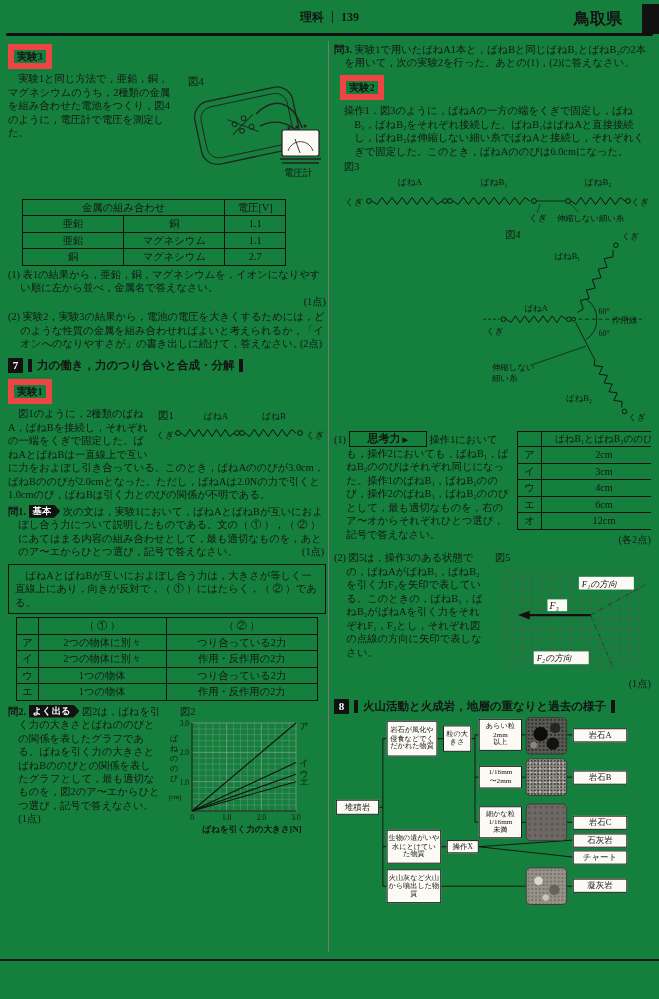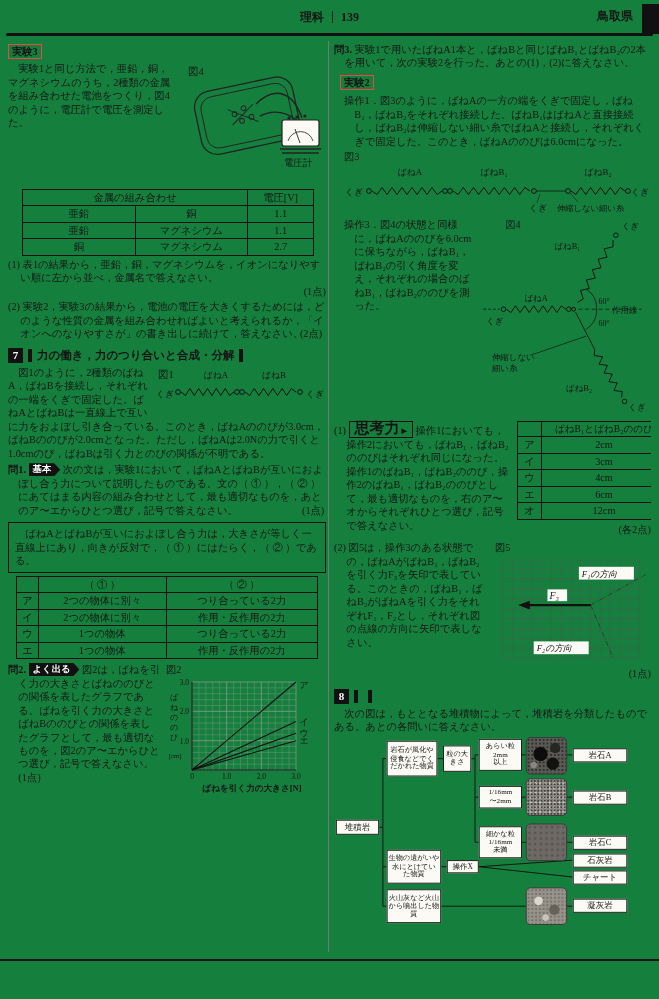--- a/index.html
+++ b/index.html
@@ -2,50 +2,50 @@
 <html><head>
 <meta charset="utf-8">
 <style>
   *{box-sizing:border-box;margin:0;padding:0}
   html,body{background:#e8e6e0}
   .page{position:relative;width:659px;height:999px;background:#15803d;font-family:Liberation Serif, serif;
         font-size:10.3px;line-height:1.31;color:#141414;overflow:hidden}
   
   .hdr-center{position:absolute;top:10px;left:0;width:100%;text-align:center;font-weight:bold;font-size:12px}
   .hdr-bar{display:inline-block;width:1px;height:12px;background:#222;margin:0 8px;vertical-align:-2px}
-  .hdr-pref{position:absolute;top:9px;right:26px;font-weight:bold;font-size:12px}
+  .hdr-pref{position:absolute;top:9px;right:37px;font-weight:bold;font-size:16px}
   .hdr-tab{position:absolute;top:4px;right:0;width:17px;height:30px;background:#111}
   .hdr-rule{position:absolute;top:33px;left:6px;right:6px;height:3px;background:#111;border-radius:3px}
   
   .col{position:absolute;top:41px;height:913px;overflow:hidden}
   .col-l{left:8px;width:318px}
   .col-r{left:334px;width:317px}
   .divider{position:absolute;left:328px;top:41px;width:1px;height:911px;background:#777}
   
   .ftr-rule{position:absolute;top:959px;left:0;width:659px;height:2px;background:#151515}
   .ftr{position:absolute;top:970px;right:12px;font-weight:bold;font-size:11px}
   .ftr-dot{display:inline-block;width:10px;height:10px;border-radius:50%;background:#111;margin-left:8px;vertical-align:-1px}
   
-  .explabel{display:inline-block;border:1px solid #ef4444;padding:0 3px;font-weight:bold;margin:3px 0 2px}
+  .explabel{display:inline-block;border:6px solid #ef4444;padding:0 3px;font-weight:bold;margin:3px 0 2px}
   .tx{margin:1px 0}
   .ind{text-indent:1em}
   .q{padding-left:1em;text-indent:-1em;margin:2px 0}
   .qq{padding-left:1.2em;text-indent:-1.2em;margin:2px 0}
   .ptsf{float:right}
   .pts-line{text-align:right}
   .figR{float:right;margin:0 0 3px 5px}
   .figcap{font-size:10.3px;margin-bottom:1px}
   .sec-h{margin:5px 0 3px;font-weight:bold;font-size:11.5px;display:flex;align-items:center}
   .sec-num{background:#111;color:#fff;width:15px;height:15px;line-height:15px;text-align:center;font-size:11px;flex:none}
   .bar{display:inline-block;width:4px;height:13px;background:#111;margin:0 5px;flex:none}
   .badge{display:inline-block;background:#111;color:#fff;font-weight:bold;font-size:9.3px;line-height:13px;
          padding:0 9px 0 4px;clip-path:polygon(0 0,calc(100% - 6px) 0,100% 50%,calc(100% - 6px) 100%,0 100%);
          text-indent:0;vertical-align:1px}
-  .badge-o{display:inline-block;border:1.6px solid #111;font-weight:bold;font-size:15px;line-height:12px;
-           padding:0 5px;text-indent:0;vertical-align:1px}
+  .badge-o{display:inline-block;border:1.6px solid #111;font-weight:bold;font-size:11px;line-height:12px;
+           padding:0 18px;text-indent:0;vertical-align:1px}
   .badge-o::after{content:"▶";font-size:7px;margin-left:2px}
   table{border-collapse:collapse}
   td,th{border:1px solid #111;text-align:center;padding:1px 3px;font-size:10.3px;font-weight:normal}
   .stbox{border:1px solid #111;padding:3px 6px;margin:3px 0}
   .clr{clear:both}
   
   .fc-wrap{height:198px;margin-top:3px}
   .fc{position:relative;width:315px;height:206px;transform:scale(0.94);transform-origin:0 0}
   .fc svg{position:absolute;left:0;top:0}
   .fc-box{position:absolute;border:1px solid #111;background:#fbfaf5;text-align:center;font-size:7.6px;line-height:1.18;
@@ -104,21 +104,21 @@
             <line x1="106" y1="91" x2="143" y2="91" stroke="#222" stroke-width="1.6"></line>
           </g>
           <text x="108" y="104" font-size="9.5">電圧計</text>
         </svg>
       </div>
       <p class="tx ind">実験1と同じ方法で，亜鉛，銅，マグネシウムのうち，2種類の金属を組み合わせた電池をつくり，図4のように，電圧計で電圧を測定した。</p>
     </div>
     <div class="clr"></div>
 
     <div>
-      <table style="width:292px;margin-left:14px">
+      <table style="width:264px;margin-left:14px">
         <tbody>
             <tr>
           <th colspan="2" style="width:226px">金属の組み合わせ</th>
           <th style="width:66px">電圧[V]</th>
         </tr>
         <tr>
           <td style="width:113px">亜鉛</td>
           <td style="width:113px">銅</td>
           <td>1.1</td>
         </tr>
@@ -148,20 +148,21 @@
     <div class="clr"></div>
 
     <div class="sec-h">
       <span class="sec-num">7</span>
       <span class="bar"></span>
       <span>力の働き，力のつり合いと合成・分解</span>
       <span class="bar"></span>
     </div>
 
 
+    <div><span class="explabel">実験1</span></div>
 
     <div>
       <div class="figR" style="width:172px">
         <svg id="fig1-svg" width="172" height="44" viewBox="0 0 172 44">
           <text x="4" y="12" font-size="10.5">図1</text>
           <text x="62" y="12" font-size="8.8" text-anchor="middle">ばねA</text>
           <text x="120" y="12" font-size="8.8" text-anchor="middle">ばねB</text>
           <text x="2" y="31" font-size="8.8">くぎ</text>
           <text x="152" y="31" font-size="8.8">くぎ</text>
         <circle cx="24" cy="26" r="2.4" fill="none" stroke="#111" stroke-width="1"></circle>
@@ -212,21 +213,21 @@
       <tr>
         <td>エ</td>
         <td>1つの物体</td>
         <td>作用・反作用の2力</td>
       </tr>
     </tbody>
       </table>
 
     <div>
       <div class="figR" style="width:160px">
-        <div class="figcap" style="margin-left:0">図2</div>
+        <div class="figcap" style="margin-left:14px">図2</div>
         <svg id="fig2-svg" width="160" height="120" viewBox="0 0 160 120">
             <line x1="26" y1="4" x2="26" y2="92" stroke="#999" stroke-width="0.7"></line>
             <line x1="32.93333333333334" y1="4" x2="32.93333333333334" y2="92" stroke="#999" stroke-width="0.35"></line>
             <line x1="39.86666666666667" y1="4" x2="39.86666666666667" y2="92" stroke="#999" stroke-width="0.35"></line>
             <line x1="46.800000000000004" y1="4" x2="46.800000000000004" y2="92" stroke="#999" stroke-width="0.35"></line>
             <line x1="53.733333333333334" y1="4" x2="53.733333333333334" y2="92" stroke="#999" stroke-width="0.35"></line>
             <line x1="60.666666666666664" y1="4" x2="60.666666666666664" y2="92" stroke="#999" stroke-width="0.7"></line>
             <line x1="67.6" y1="4" x2="67.6" y2="92" stroke="#999" stroke-width="0.35"></line>
             <line x1="74.53333333333333" y1="4" x2="74.53333333333333" y2="92" stroke="#999" stroke-width="0.35"></line>
             <line x1="81.46666666666667" y1="4" x2="81.46666666666667" y2="92" stroke="#999" stroke-width="0.35"></line>
@@ -348,21 +349,20 @@
               <circle cx="141" cy="20" r="2.4" fill="none" stroke="#111" stroke-width="1"></circle>
               <line x1="102" y1="97" x2="168" y2="97" stroke="#111" stroke-width="0.8" stroke-dasharray="4,3"></line>
               <path d="M121,97 A24 24 0 0 0 110,76" fill="none" stroke="#111" stroke-width="0.8"></path>
               <path d="M121,97 A24 24 0 0 1 110,118" fill="none" stroke="#111" stroke-width="0.8"></path>
               <line x1="99" y1="100" x2="119" y2="139" stroke="#111" stroke-width="0.9"></line>
               <polyline points="119,139 118.5,145.3 127.1,146.4 123.6,154.3 132.2,155.5 128.7,163.4 137.3,164.6 133.8,172.5 142.4,173.7 138.9,181.6 147.5,182.7 147,189" fill="none" stroke="#111" stroke-width="1"></polyline>
               <circle cx="150" cy="193" r="2.4" fill="none" stroke="#111" stroke-width="1"></circle>
               <line x1="52" y1="145" x2="110" y2="125" stroke="#111" stroke-width="0.7"></line>
             </svg>
         </div>
-        <p class="op q">操作3．図4の状態と同様に，ばねAののびを6.0cmに保ちながら，ばねB₁，ばねB₂の引く角度を変え，それぞれの場合のばねB₁，ばねB₂ののびを測った。</p>
         <div class="clr"></div>
       </div>
     </div>
 
     <div class="qq">
       <div class="figR" style="width:134px;text-indent:0">
         <table style="width:150px">
           <tbody>
               <tr>
             <th style="width:24px"></th>
@@ -444,23 +444,23 @@
         <div class="pts-line"><span>(1点)</span></div>
       </div>
       <span>(2)</span>
       <span>図5は，操作3のある状態での，ばねAがばねB₁，ばねB₂を引く力F₃を矢印で表している。このときの，ばねB₁，ばねB₂がばねAを引く力をそれぞれF₁，F₂とし，それぞれ図の点線の方向に矢印で表しなさい。</span>
     </div>
     <div class="clr"></div>
 
     <div class="sec-h">
       <span class="sec-num">8</span>
       <span class="bar"></span>
+      <span>火山活動と火成岩，地層の重なりと過去の様子</span>
       <span class="bar"></span>
     </div>
-    <p class="tx ind">次の図は，もととなる堆積物によって，堆積岩を分類したものである。あとの各問いに答えなさい。</p>
 
     <div class="fc-wrap">
       <div class="fc">
         <svg id="fc-lines" width="315" height="206" viewBox="0 0 315 206">
             <line x1="48" y1="96" x2="52" y2="96" stroke="#111" stroke-width="1"></line>
             <line x1="52" y1="23" x2="52" y2="180" stroke="#111" stroke-width="1"></line>
             <line x1="52" y1="23" x2="56" y2="23" stroke="#111" stroke-width="1"></line>
             <line x1="52" y1="138" x2="56" y2="138" stroke="#111" stroke-width="1"></line>
             <line x1="52" y1="180" x2="56" y2="180" stroke="#111" stroke-width="1"></line>
             <line x1="110" y1="23" x2="116" y2="23" stroke="#111" stroke-width="1"></line>

